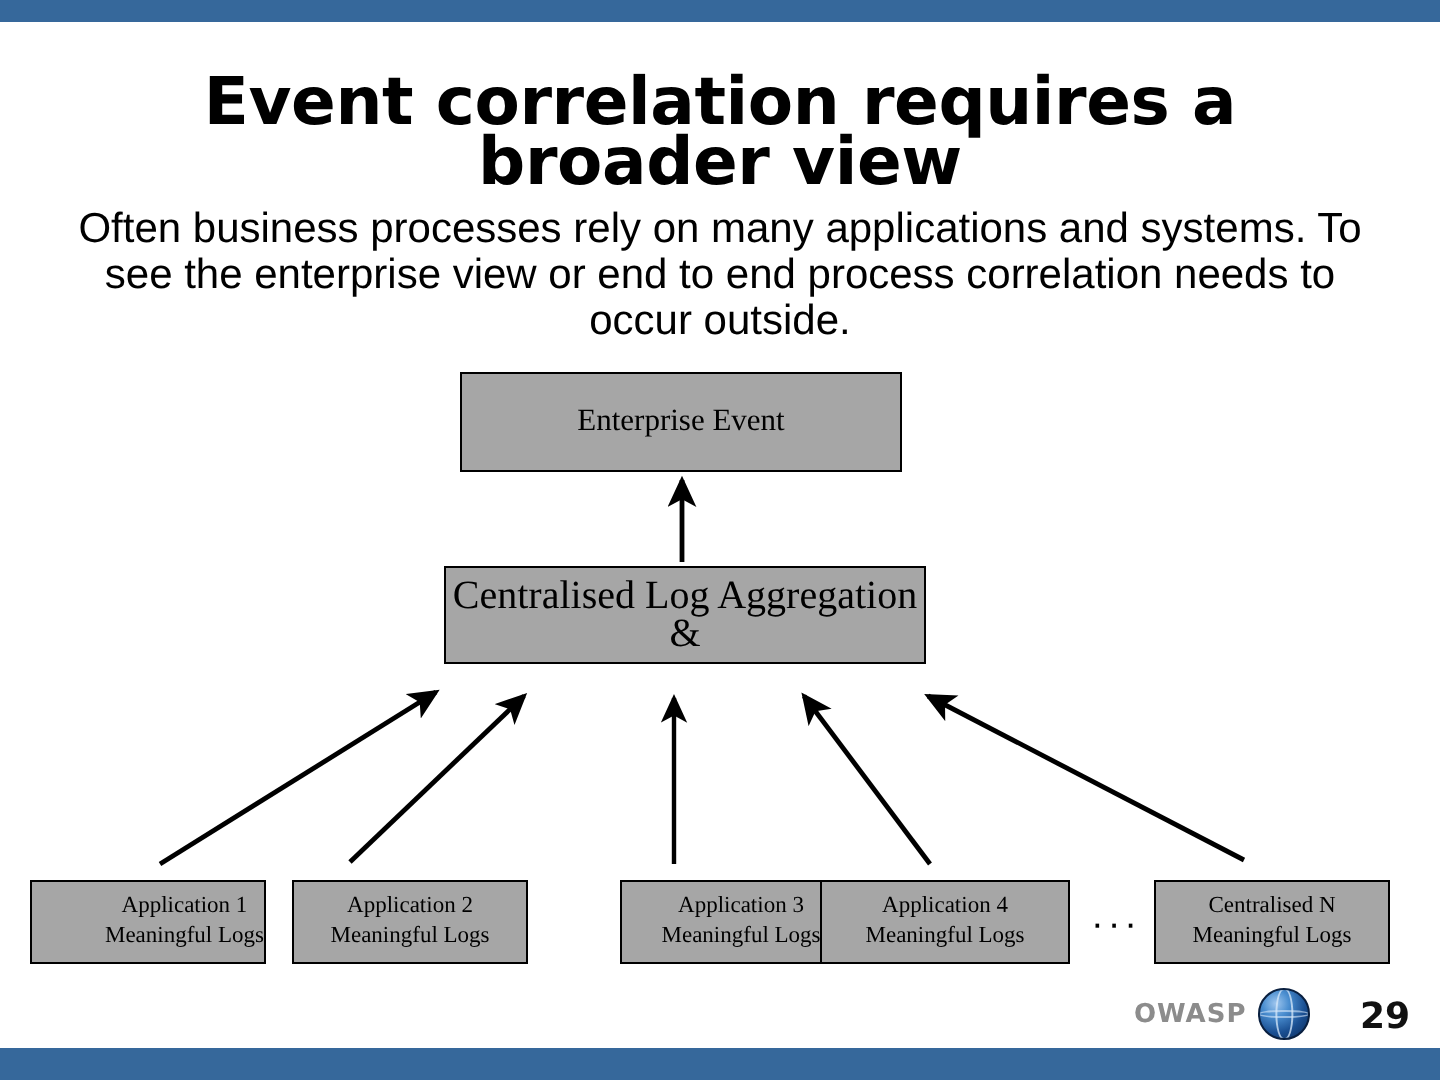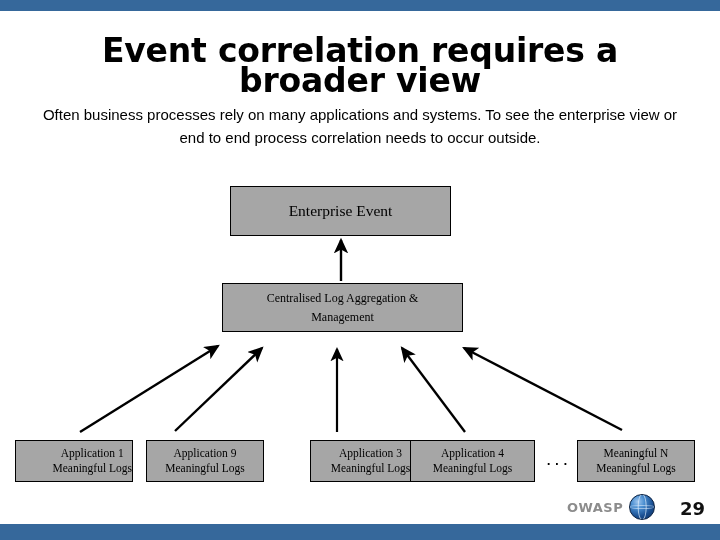--- a/index.html
+++ b/index.html
@@ -44,21 +44,21 @@
     color: #000000;
     letter-spacing: -0.2px;
   }
   .body-text {
     position: absolute;
     left: 34px;
     top: 103px;
     width: 652px;
     text-align: center;
     font-family: "Liberation Sans", sans-serif;
-    font-size: 15px;
+    font-size: 21px;
     line-height: 23px;
     color: #000000;
   }
   .node {
     position: absolute;
     background: #a6a6a6;
     border: 1.5px solid #000000;
     box-sizing: border-box;
     display: flex;
     align-items: center;
@@ -73,21 +73,21 @@
     width: 221px;
     height: 50px;
     font-size: 15.5px;
     line-height: 20px;
   }
   .node-mid {
     left: 222px;
     top: 283px;
     width: 241px;
     height: 49px;
-    font-size: 12px;
+    font-size: 20px;
     line-height: 19px;
   }
   .node-app {
     top: 440px;
     height: 42px;
     font-size: 11.5px;
     line-height: 15px;
   }
   .app1 { left: 15px;  width: 118px; justify-content: flex-end; }
   .app2 { left: 146px; width: 118px; }
@@ -208,34 +208,33 @@
 
   <div class="node node-top">
     <div>
       <div>Enterprise Event</div>
     </div>
   </div>
 
   <div class="node node-mid">
     <div>
       <div>Centralised Log Aggregation &amp;</div>
-      <div>Management</div>
     </div>
   </div>
 
   <div class="node node-app app1">
     <div>
       <div>Application 1</div>
       <div>Meaningful Logs</div>
     </div>
   </div>
 
   <div class="node node-app app2">
     <div>
-      <div>Application 9</div>
+      <div>Application 2</div>
       <div>Meaningful Logs</div>
     </div>
   </div>
 
   <div class="node node-app app3">
     <div>
       <div>Application 3</div>
       <div>Meaningful Logs</div>
     </div>
   </div>
@@ -244,21 +243,21 @@
     <div>
       <div>Application 4</div>
       <div>Meaningful Logs</div>
     </div>
   </div>
 
   <div class="ellipsis">···</div>
 
   <div class="node node-app appN">
     <div>
-      <div>Meaningful N</div>
+      <div>Centralised N</div>
       <div>Meaningful Logs</div>
     </div>
   </div>
 
   <div class="owasp-wrap">
     <span class="owasp-text">OWASP</span>
     <span class="owasp-globe"></span>
   </div>
 
   <div class="page-number">29</div>

